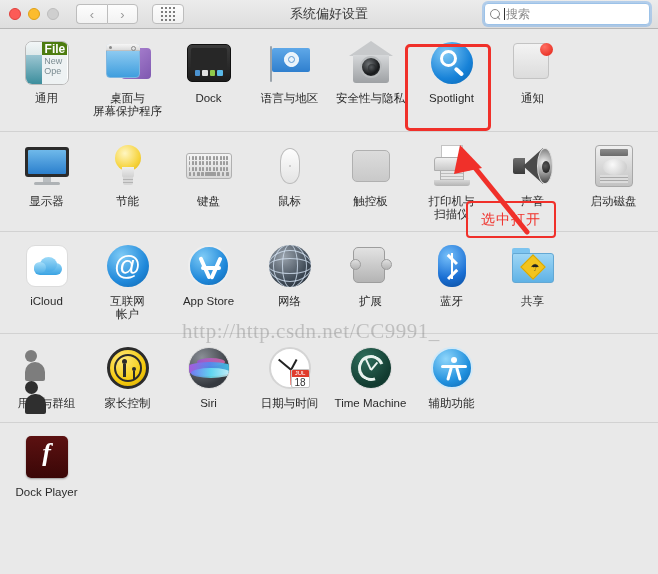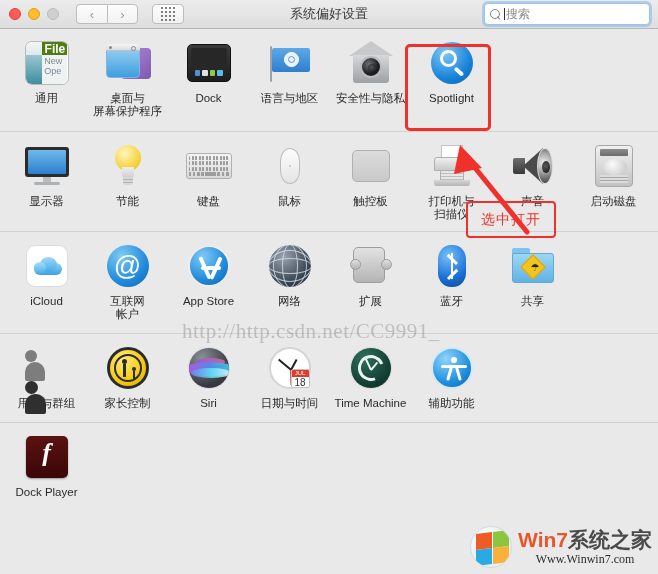--- a/index.html
+++ b/index.html
@@ -482,20 +482,29 @@
     <div class="cell">
       <div class="iconbox">
         <div class="ic-spotlight">
             <div class="ring"></div>
             <div class="hdl"></div>
           </div>
       </div>
       <div class="label">Spotlight</div>
     </div>
 
+    <div class="cell">
+      <div class="iconbox">
+        <div class="ic-notify">
+            <div class="sq"></div>
+            <div class="badge"></div>
+          </div>
+      </div>
+      <div class="label">通知</div>
+    </div>
   </div>
 
   <div class="rowsep" style="margin-top:13px"></div>
 
   <div class="row">
     <div class="cell">
       <div class="iconbox">
         <div class="ic-display">
             <div class="scr">
               <i></i>
@@ -794,34 +803,20 @@
         <div class="ic-flash">
             <div class="f">f</div>
           </div>
       </div>
       <div class="label">Dock Player</div>
     </div>
   </div>
 
   <div class="watermark">http://http.csdn.net/CC9991_</div>
 
-  <div class="brand">
-    <div class="winlogo">
-      <i class="q1"></i>
-        <i class="q2"></i>
-        <i class="q3"></i>
-        <i class="q4"></i>
-    </div>
-    <div class="btext">
-      <div class="bt1">
-        <span>Win7</span><b>系统之家</b>
-      </div>
-      <div class="bt2">Www.Winwin7.com</div>
-    </div>
-  </div>
 </div>
 
 <div class="hl-box" style="left:405px; top:44px; width:86px; height:87px;"></div>
 
 <svg class="arrow-svg" style="left:440px; top:140px; width:120px; height:100px;" viewBox="0 0 120 100">
   <line x1="87" y1="92" x2="27" y2="18" stroke="#f0302a" stroke-width="5" stroke-linecap="round"></line>
   <polygon points="20,5 42,28 14,34" fill="#f0302a"></polygon>
 </svg>
 
 <div class="ann-box" style="left:466px; top:201px; width:90px; height:37px;">

